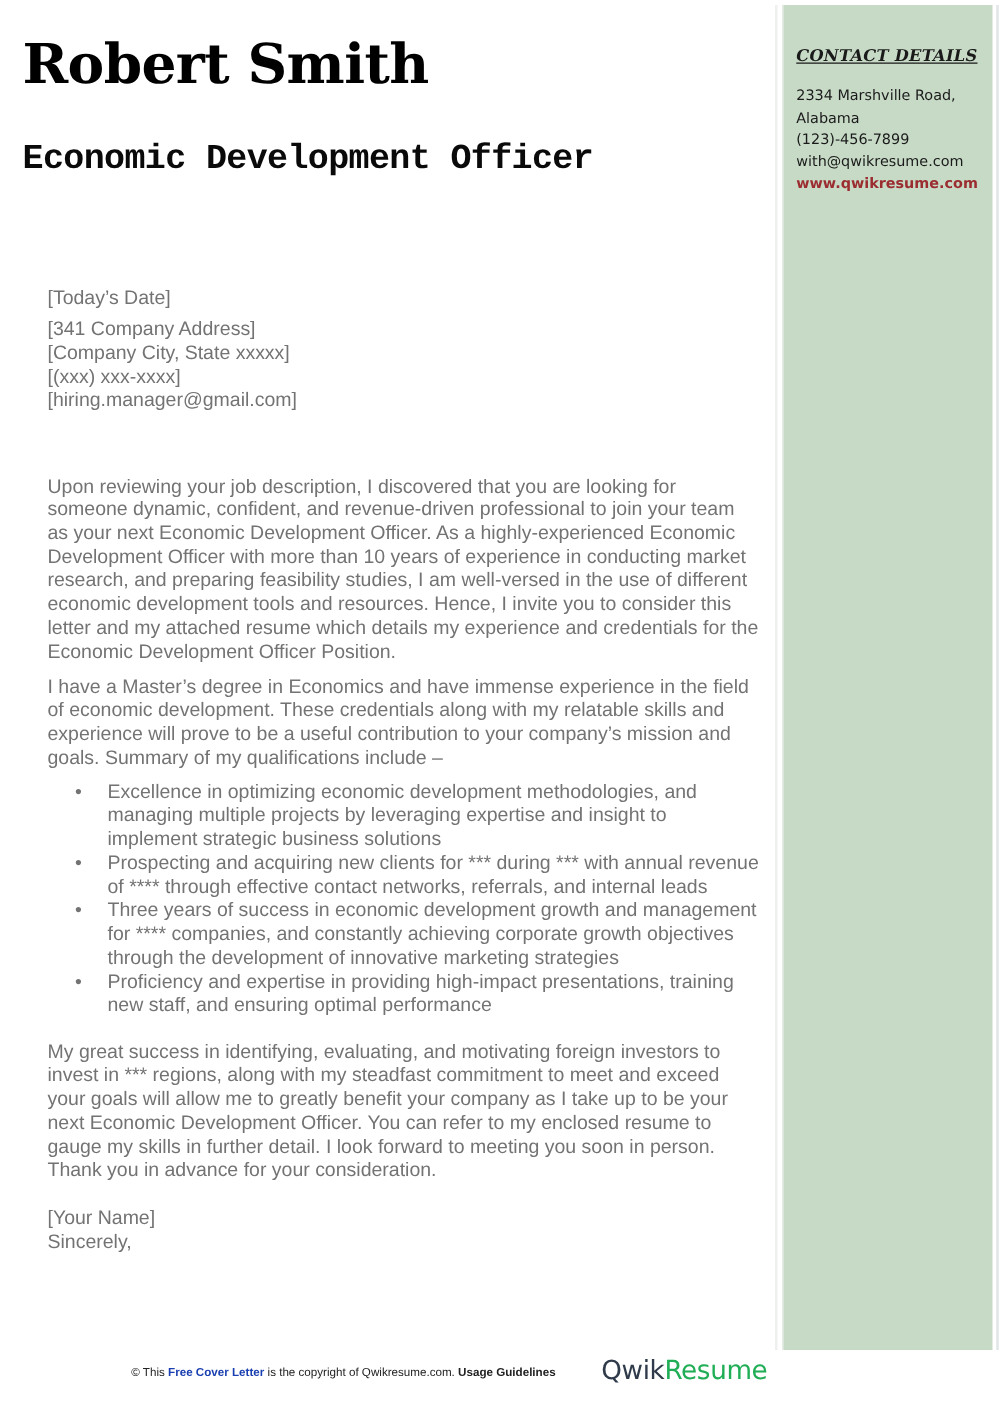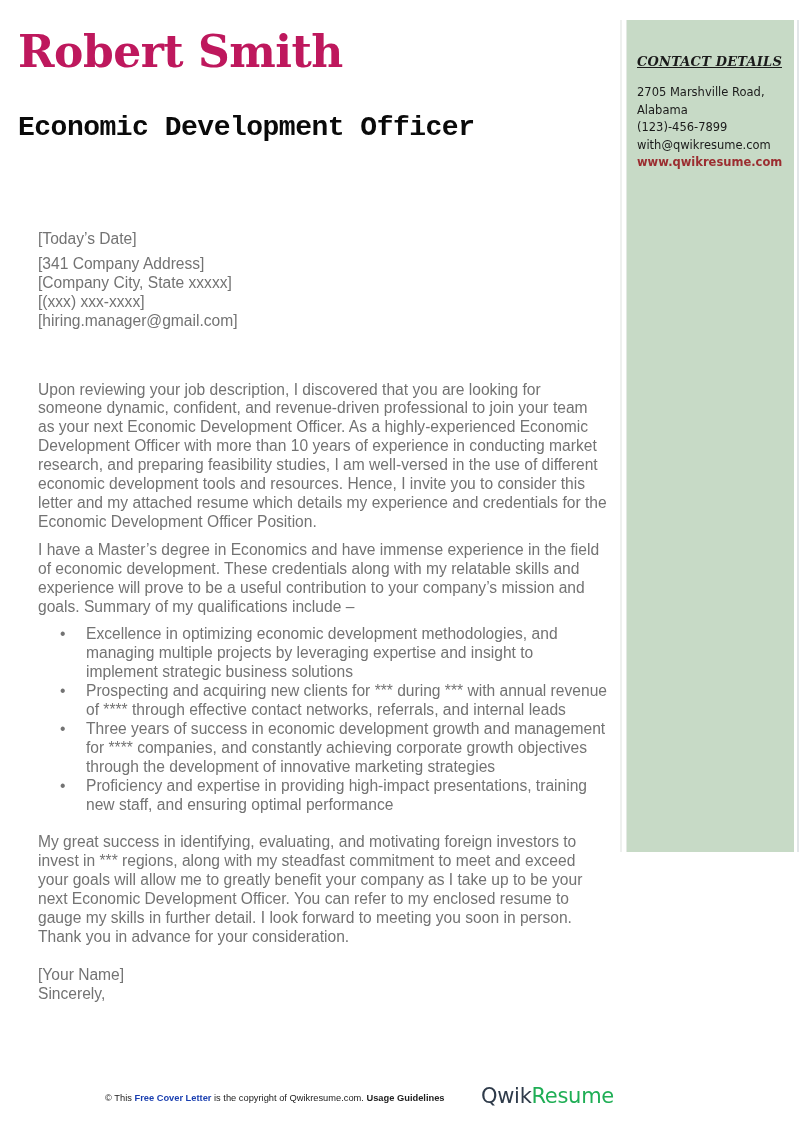--- a/index.html
+++ b/index.html
@@ -3,37 +3,37 @@
 <meta charset="utf-8">
 <style>
   html, body { margin: 0; padding: 0; }
   body {
     width: 800px; height: 1131px; position: relative; overflow: hidden;
     background: #ffffff;
     font-family: "Liberation Sans", sans-serif;
     color: #111;
   }
   .sidebar {
-    position: absolute; left: 626px; top: 20px; width: 167px; height: 832px;
+    position: absolute; left: 626px; top: 4px; width: 167px; height: 1076px;
     background: #c7dac6;
     border-left: 1px solid #e3e9e3;
   }
   .sidebar .frame-left { position:absolute; left:-7px; top:0; width:2px; height:100%; background:#eef0ee; }
   .sidebar .frame-right { position:absolute; right:-5px; top:0; width:2px; height:100%; background:#e2e6e8; }
   .contact-heading {
     position: absolute; left: 10px; top: 34px;
     font-family: "DejaVu Serif", serif; font-weight: bold; font-style: italic;
     font-size: 13px; text-decoration: underline; color: #1a1a1a; letter-spacing: 0.2px;
   }
   .contact-lines { position: absolute; left: 10px; top: 64px; font-family: "DejaVu Sans", sans-serif; font-size: 11.5px; line-height: 17.5px; color: #1a1a1a; }
   .contact-lines .web { color: #9b2d30; font-weight: bold; }
 
   .name {
     position: absolute; left: 18px; top: 30px;
-    font-family: "DejaVu Serif", serif; font-weight: bold; font-size: 44px; color: #be185d;
+    font-family: "DejaVu Serif", serif; font-weight: bold; font-size: 44px; color: #000000;
     letter-spacing: -0.5px; line-height: 1;
   }
   .jobtitle {
     position: absolute; left: 18px; top: 100px; width: 560px;
     font-family: Liberation Mono, monospace; font-weight: bold; font-size: 28px; color: #0a0a0a;
     line-height: 56px; letter-spacing: -0.5px;
   }
   .letter {
     position: absolute; left: 38px; top: 230px; width: 570px;
     font-family: "Liberation Sans", sans-serif; font-size: 15.6px; line-height: 18.9px; color: #737373;
@@ -59,21 +59,21 @@
   .logo .r { color: #1fae55; }
 </style>
 </head>
 <body>
 
 <div class="sidebar">
   <div class="frame-left"></div>
   <div class="frame-right"></div>
   <div class="contact-heading">CONTACT DETAILS</div>
   <div class="contact-lines">
-    <div>2705 Marshville Road,</div>
+    <div>2334 Marshville Road,</div>
     <div>Alabama</div>
     <div>(123)-456-7899</div>
     <div>with@qwikresume.com</div>
     <div class="web">www.qwikresume.com</div>
   </div>
 </div>
 
 <div class="name">Robert Smith</div>
 <div class="jobtitle">Economic Development Officer</div>
 

